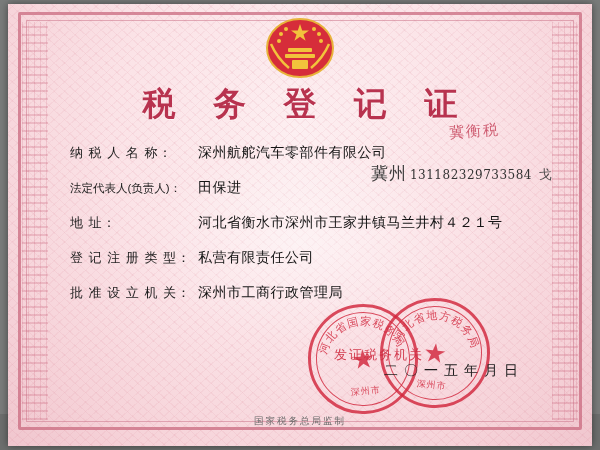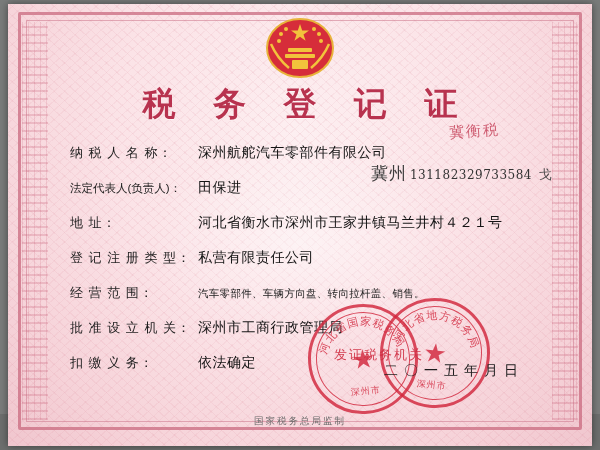--- a/index.html
+++ b/index.html
@@ -326,34 +326,26 @@
       <div class="row">
         <div class="label">地        址：</div>
         <div class="value">河北省衡水市深州市王家井镇马兰井村４２１号</div>
       </div>
 
       <div class="row">
         <div class="label">登 记 注 册 类 型：</div>
         <div class="value">私营有限责任公司</div>
       </div>
 
-      <div class="row">
-        <div class="label">经 营 范 围：</div>
-        <div class="value small">汽车零部件、车辆方向盘、转向拉杆盖、销售。</div>
-      </div>
 
       <div class="row">
         <div class="label">批 准 设 立 机 关：</div>
         <div class="value">深州市工商行政管理局</div>
       </div>
 
-      <div class="row">
-        <div class="label">扣 缴 义 务：</div>
-        <div class="value">依法确定</div>
-      </div>
 
     </div>
 
     <div class="seal" id="seal-left">
       <div class="ring"></div>
       <svg class="arc-text" viewBox="0 0 104 104">
         <defs>
             <path id="arcL" d="M 14 56 A 38 38 0 0 1 90 56"></path>
           </defs>
         <text><textPath href="#arcL" startOffset="50%" text-anchor="middle">河北省国家税务局</textPath></text>

